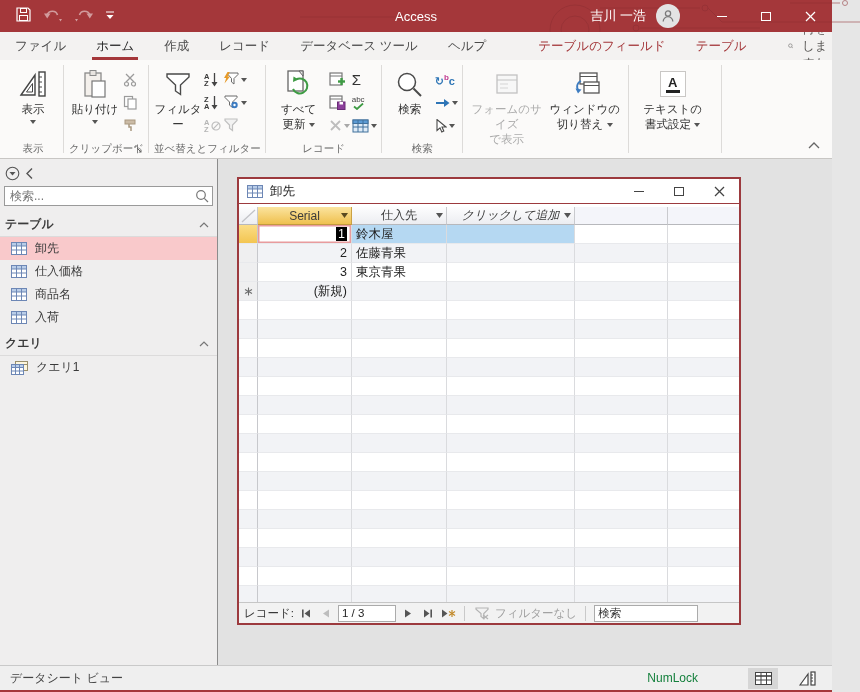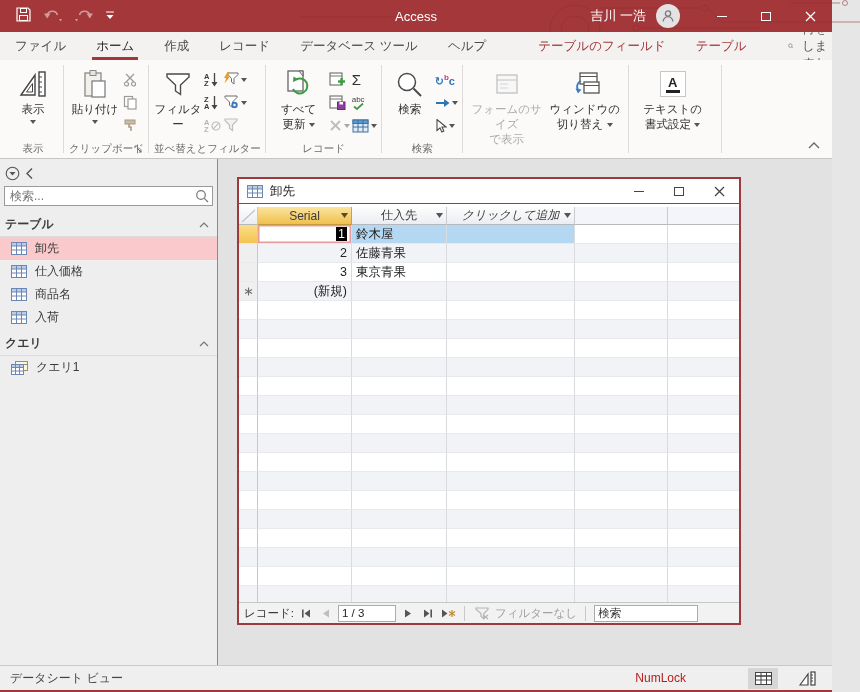--- a/index.html
+++ b/index.html
@@ -95,21 +95,21 @@
   .recnav .navsep{width:1px;height:15px;background:#C9C9C9;margin:0 4px}
   .navbtn{display:flex;align-items:center;justify-content:center;width:16px;height:16px}
   .pos-box{width:58px;height:17px;border:1px solid #ABABAB;background:#fff;font-size:11.5px;font-family:inherit;padding:0 3px;color:#222}
   .nav-search{width:104px;height:17px;border:1px solid #ABABAB;background:#fff;font-size:11.5px;font-family:inherit;padding:0 3px;color:#222}
   .nav-search::placeholder{color:#333;opacity:1}
   .filterlbl{color:#A0A0A0}
 
   
   .statusbar{height:25px;background:#EFEFEF;border-top:1px solid #C9C9C9;display:flex;align-items:center;font-size:12px;color:#444;padding:0 10px}
   .sb-spacer{flex:1}
-  .numlock{margin-right:48px;color:#b91c1c}
+  .numlock{margin-right:36px;color:#15803d}
   .viewbtn{width:30px;height:21px;display:flex;align-items:center;justify-content:center;margin-left:14px}
   .viewbtn.active{background:#D6D6D6}
   .bottombar{height:2px;background:#A4373A}
 </style>
 </head>
 <body>
 
 <div class="app">
 
   <div class="titlebar">

